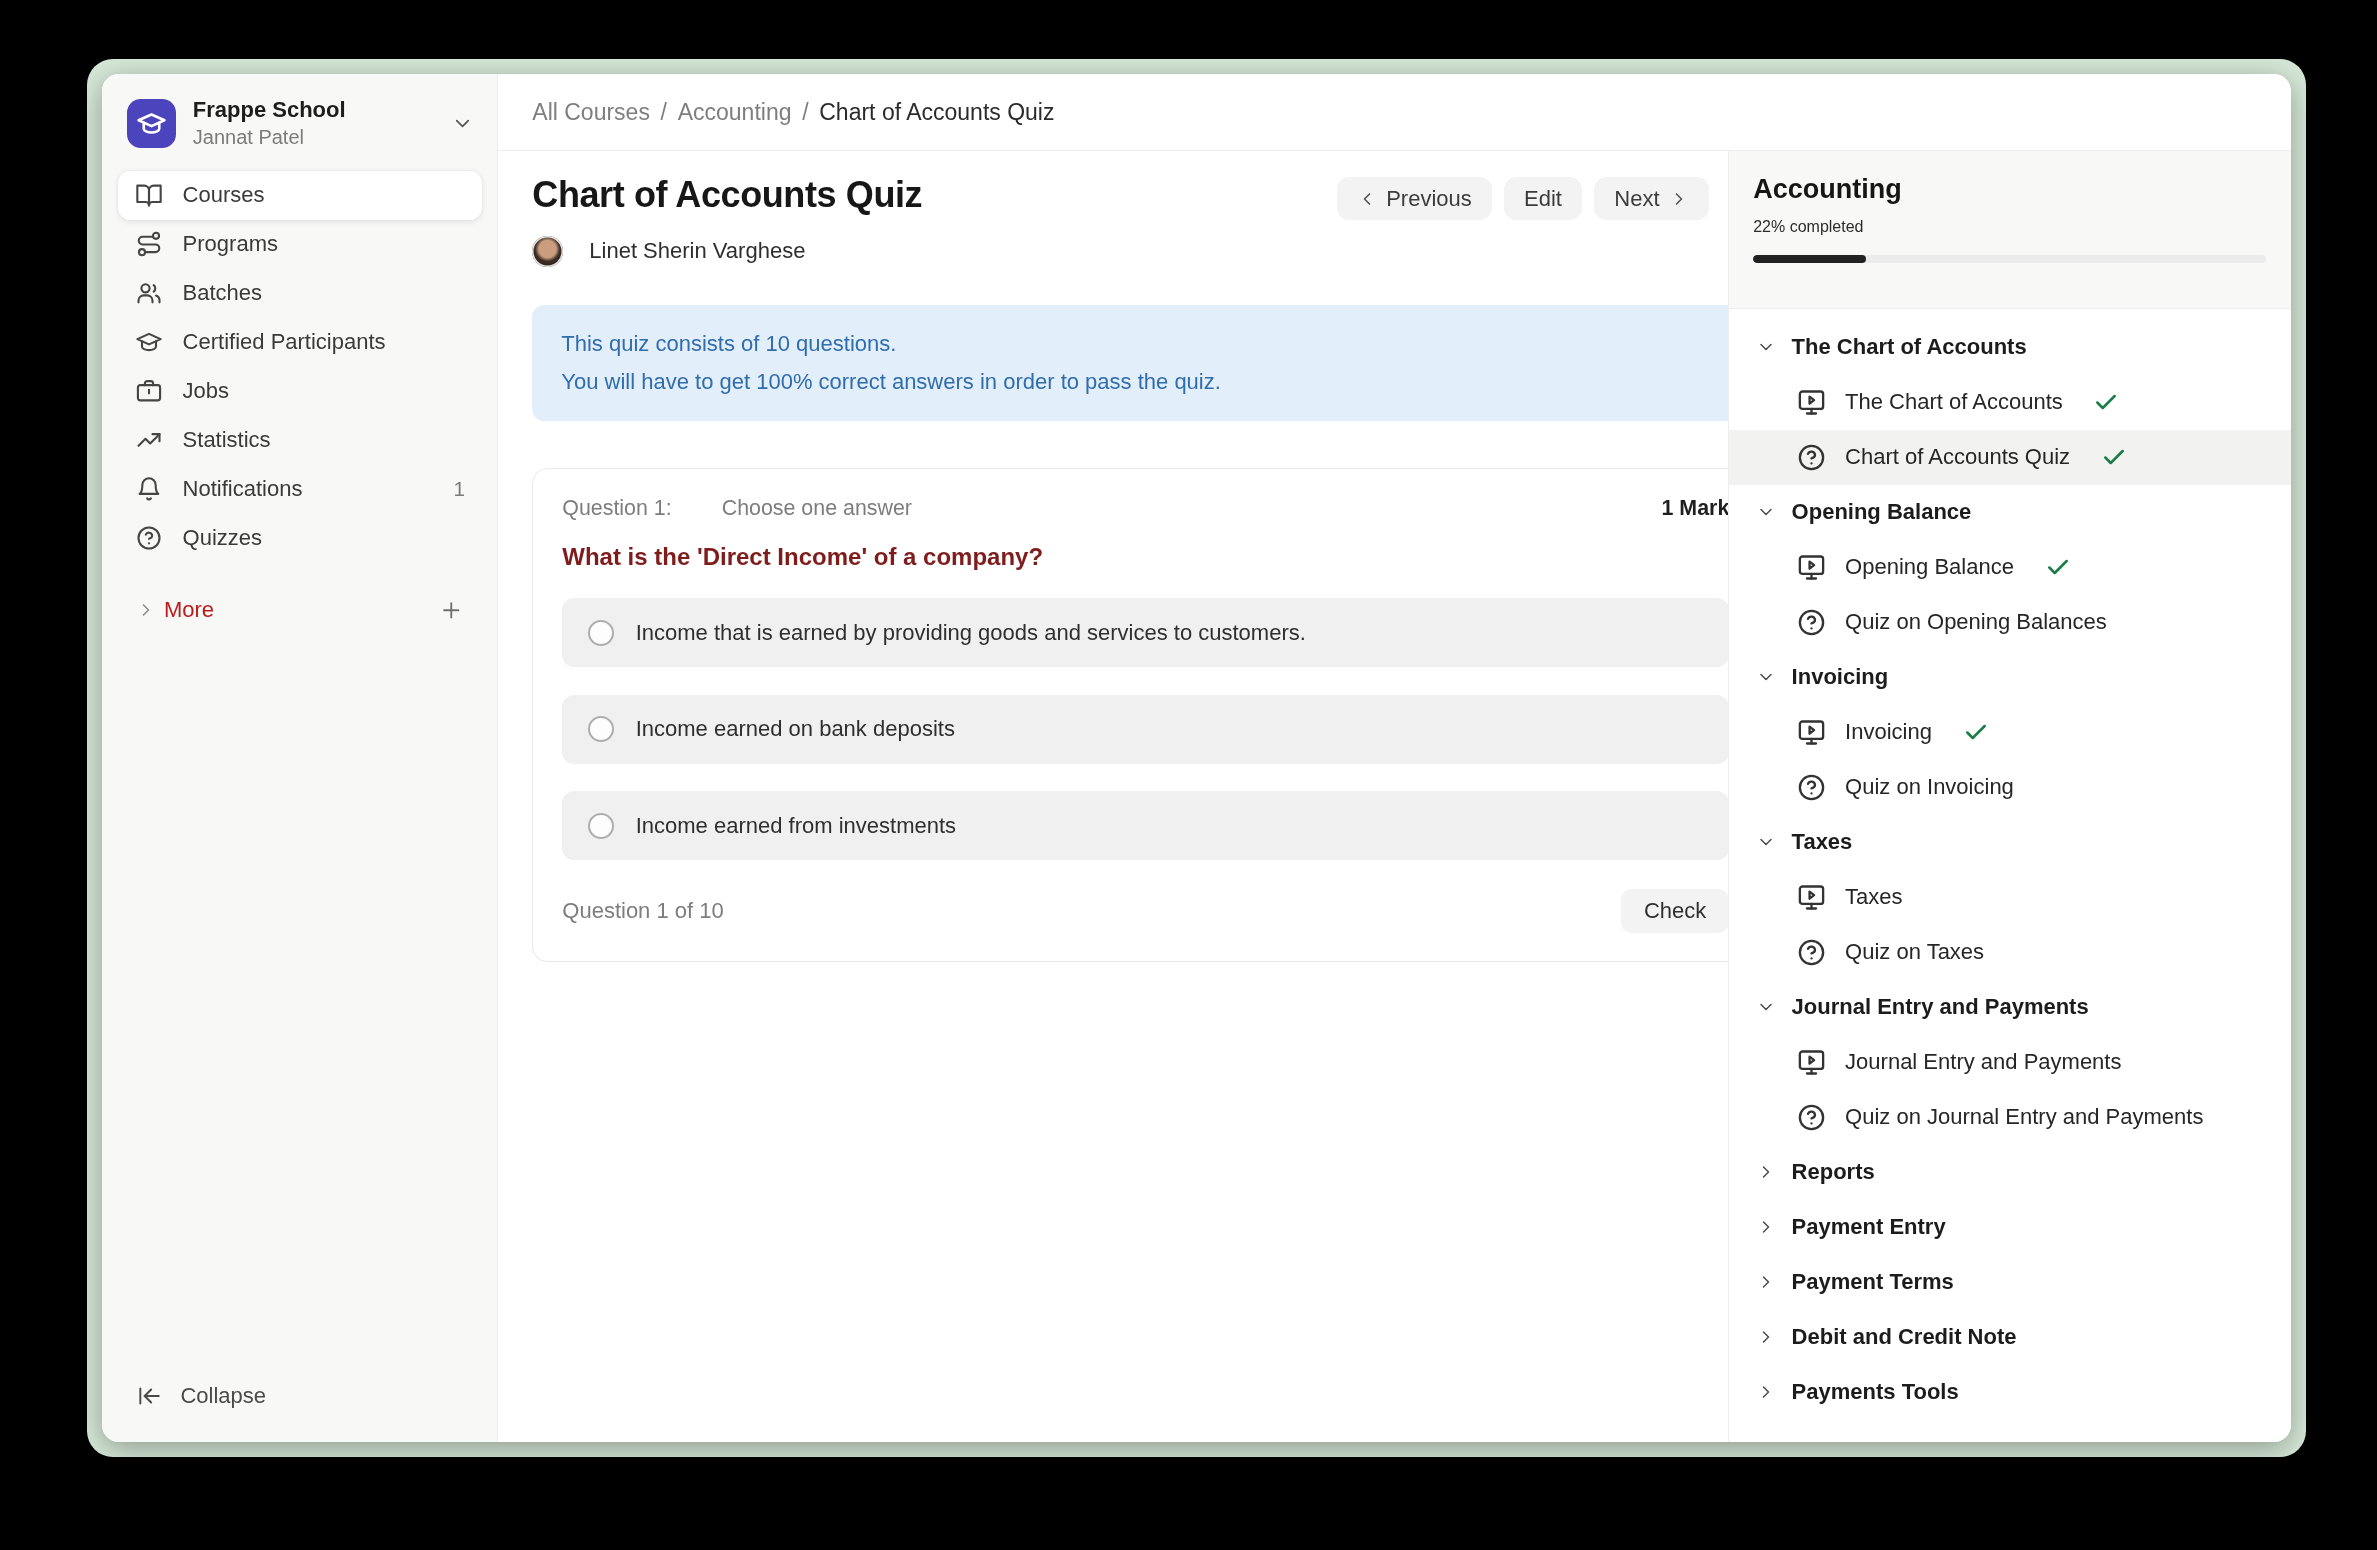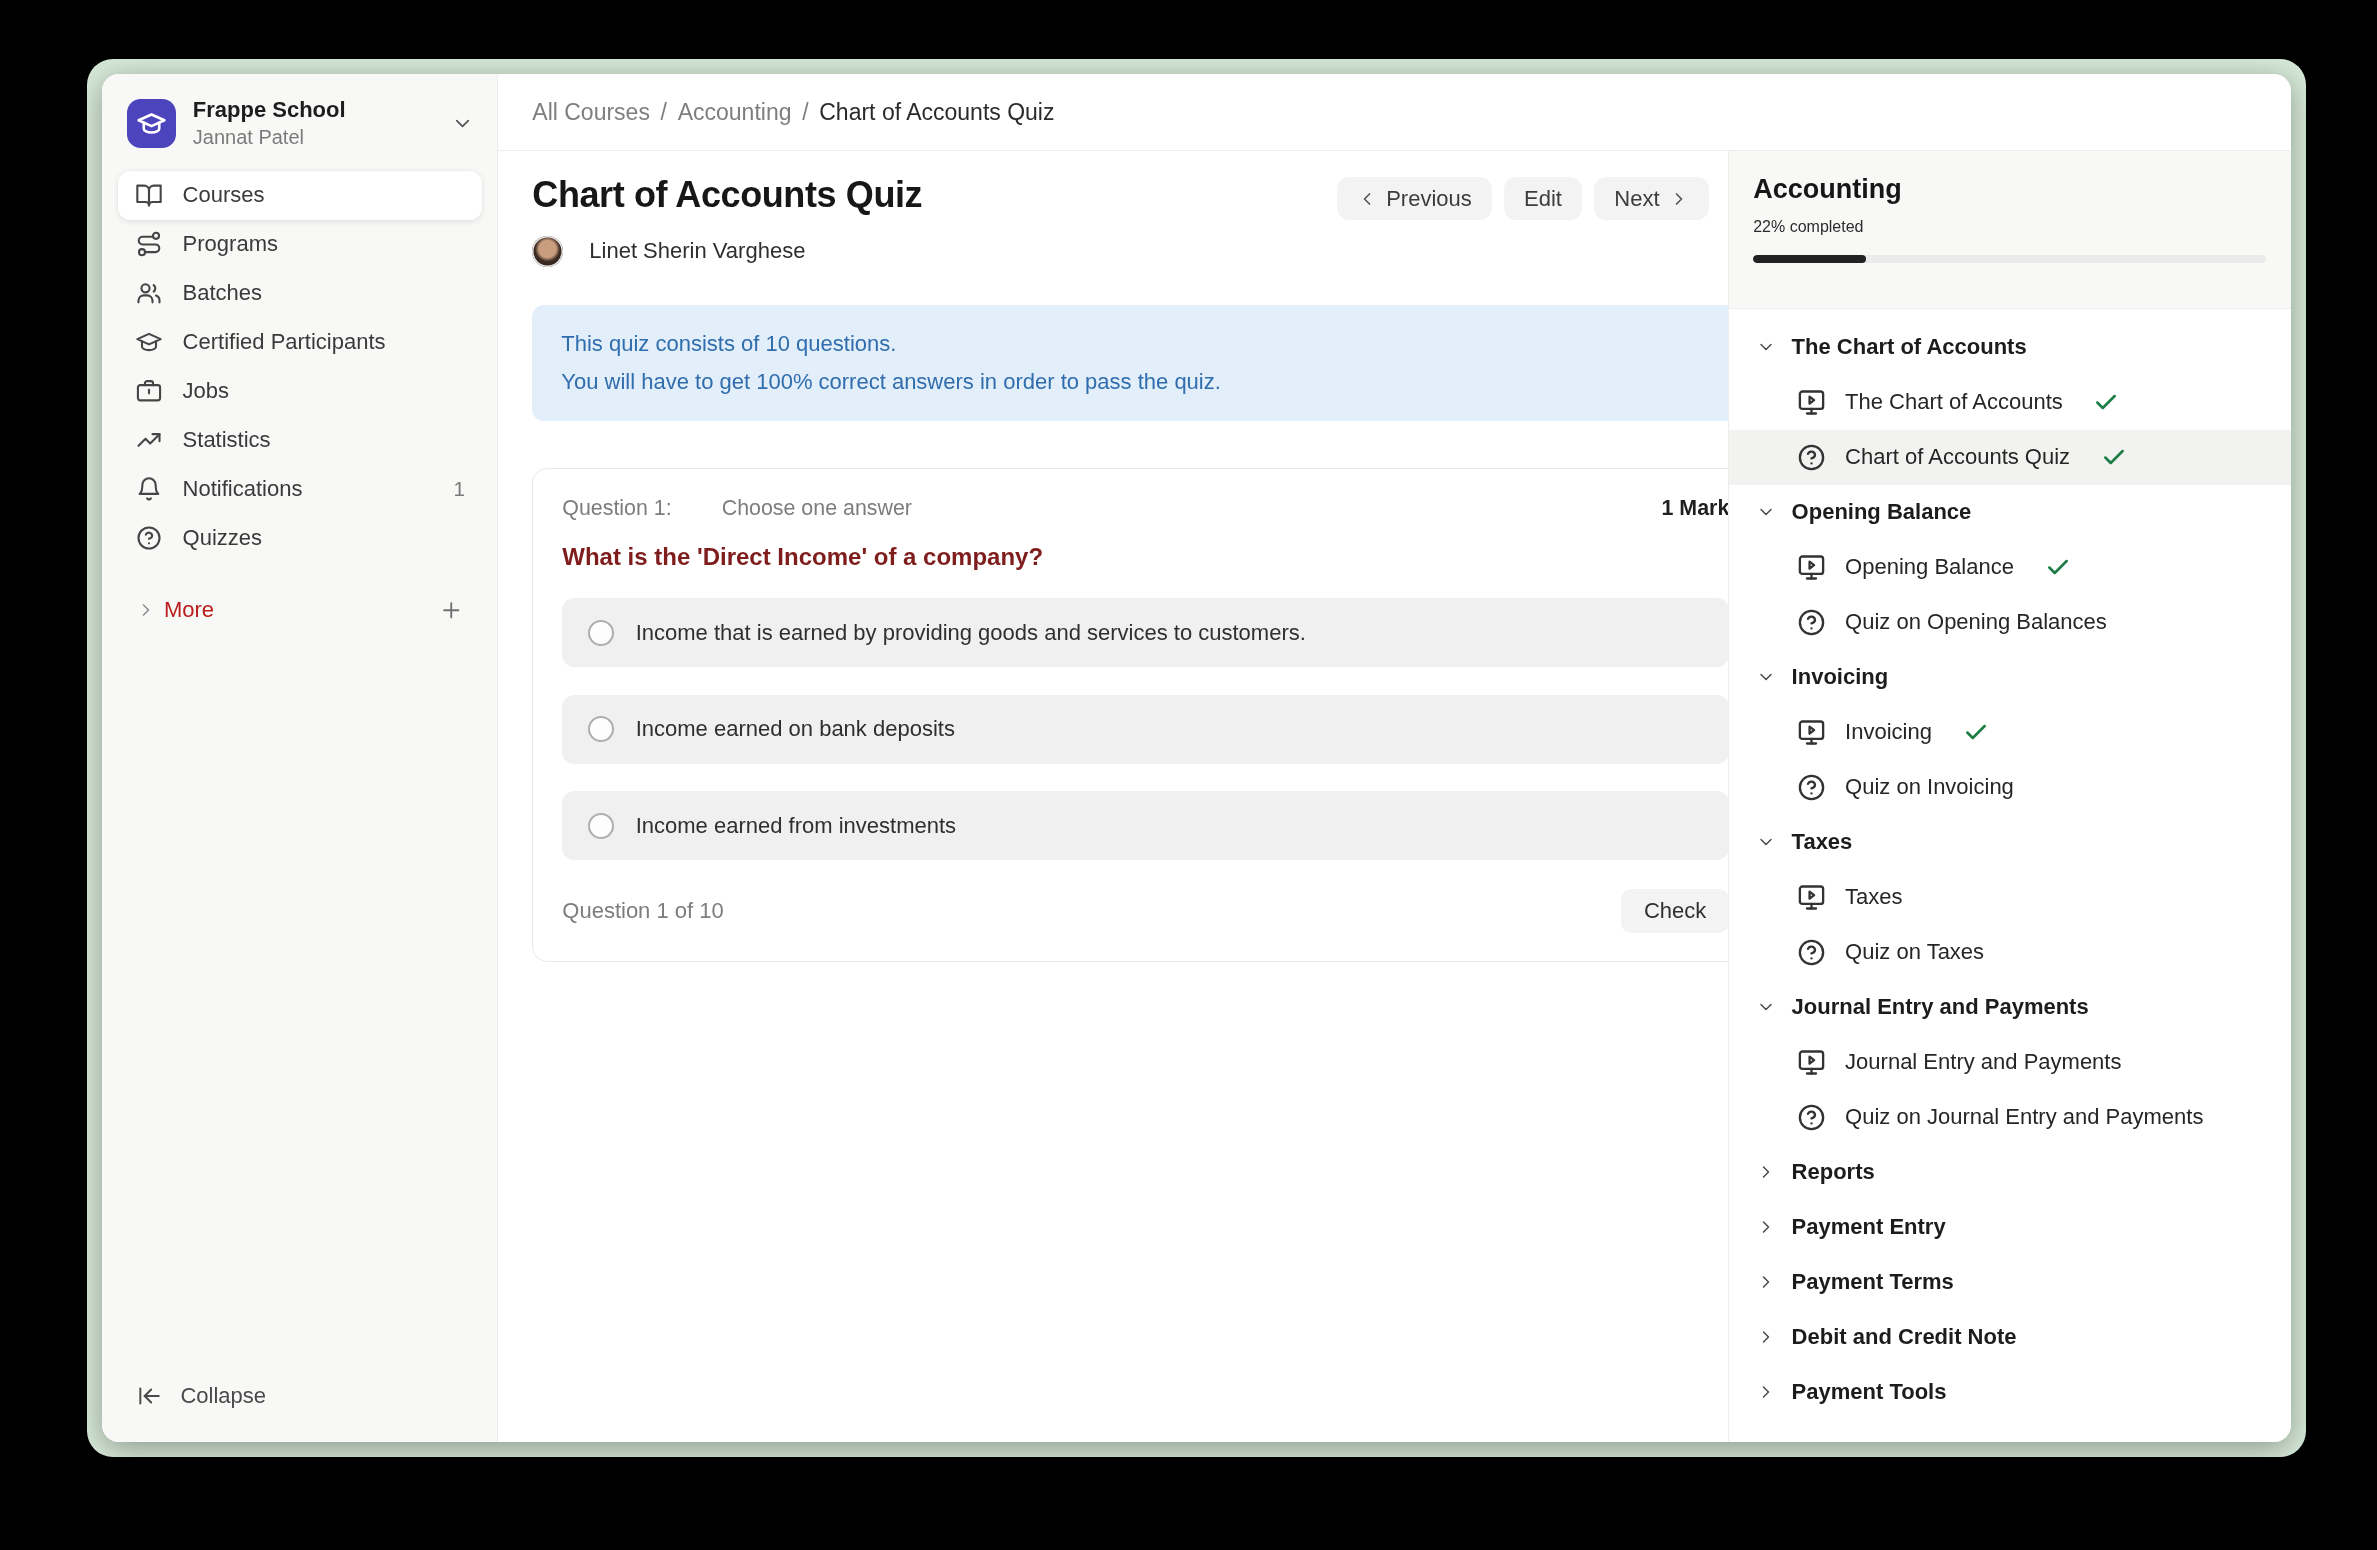--- a/index.html
+++ b/index.html
@@ -467,21 +467,21 @@
             <div class="orow section">
               <svg class="ic chev" viewBox="0 0 26 26" width="20" height="20">
                   <use href="#i-chevron-right"></use>
                 </svg>
               <span>Debit and Credit Note</span>
             </div>
             <div class="orow section">
               <svg class="ic chev" viewBox="0 0 26 26" width="20" height="20">
                   <use href="#i-chevron-right"></use>
                 </svg>
-              <span>Payment Tools</span>
+              <span>Payments Tools</span>
             </div>
           </div>
         </aside>
       </div>
     </div>
 
   </div>
 </div>
 
 

